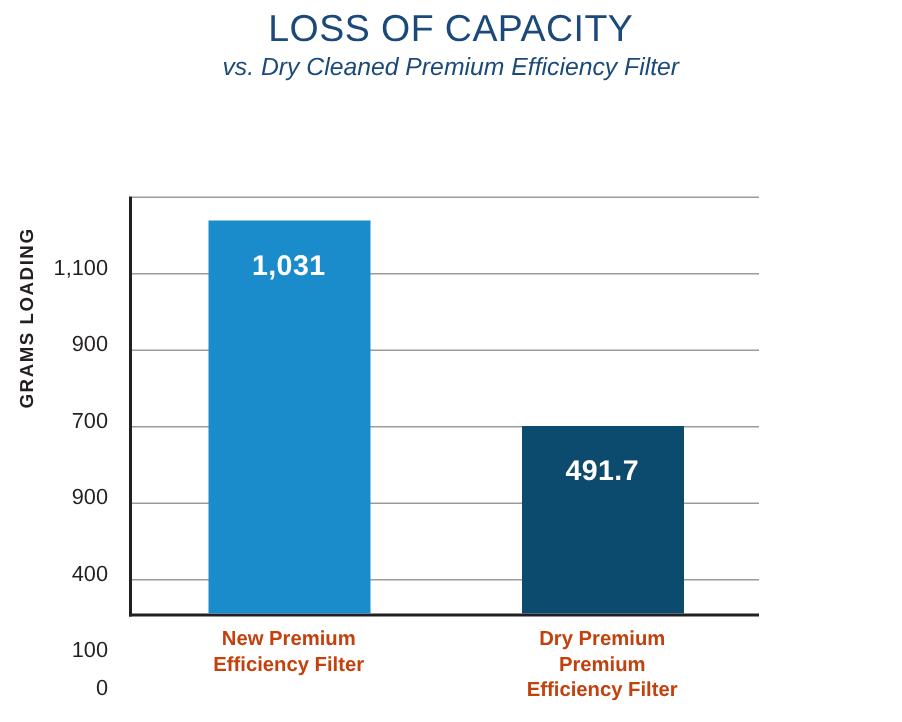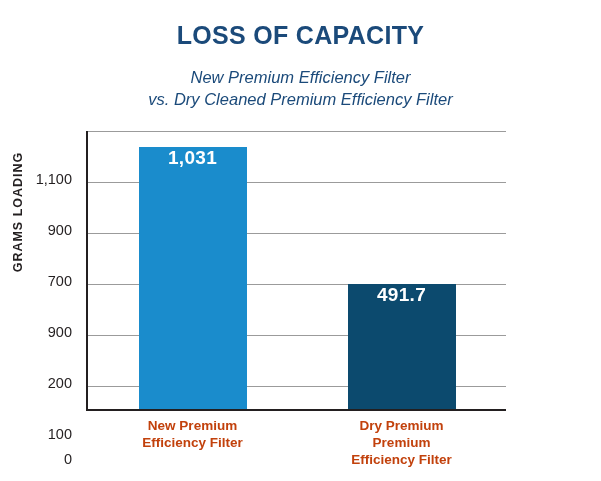--- a/index.html
+++ b/index.html
@@ -23,25 +23,25 @@
   
   .title-block {
     position: absolute;
     top: 4px;
     left: 0;
     width: 601px;
     text-align: center;
   }
   .chart-title {
     font-size: 25px;
-    font-weight: bold;
+    font-weight: normal;
     color: #1b4a7a;
     letter-spacing: 0.3px;
     line-height: 30px;
-    margin: 16px;
+    margin: 0;
   }
   .chart-subtitle {
     font-size: 16.5px;
     font-style: italic;
     color: #1b4a7a;
     line-height: 22px;
     margin: 0;
   }
   .chart-subtitle.small {
     font-size: 15px;
@@ -85,21 +85,21 @@
   .bar {
     width: 108px;
     position: relative;
     display: flex;
     justify-content: center;
   }
   .bar-label {
     color: #ffffff;
     font-size: 19px;
     font-weight: bold;
-    margin-top: 0;
+    margin-top: 20px;
     letter-spacing: 0.3px;
   }
 
   
   .y-ticks {
     position: absolute;
     left: 0px;
     top: 131px;
     width: 80px;
     height: 280px;
@@ -144,32 +144,31 @@
     color: #c2410c;
   }
 </style>
 </head>
 <body>
 
 <div id="page">
 
   <div class="title-block">
     <div class="chart-title">LOSS OF CAPACITY</div>
-    <div class="chart-subtitle">New Premium Efficiency Filter</div>
     <div class="chart-subtitle">vs. Dry Cleaned Premium Efficiency Filter</div>
   </div>
 
   <div class="y-axis-title">GRAMS LOADING</div>
 
   <div class="y-ticks" id="y-ticks">
       <div class="y-tick" style="top: 0px;">1,100</div>
       <div class="y-tick" style="top: 50.9091px;">900</div>
       <div class="y-tick" style="top: 101.818px;">700</div>
       <div class="y-tick" style="top: 152.727px;">900</div>
-      <div class="y-tick" style="top: 203.636px;">200</div>
+      <div class="y-tick" style="top: 203.636px;">400</div>
       <div class="y-tick" style="top: 254.545px;">100</div>
       <div class="y-tick" style="top: 280px;">0</div>
     </div>
 
   <div class="plot-wrap">
     <div id="gridlines">
         <div class="gridline" style="top: 0px; background: rgb(155, 155, 155);"></div>
         <div class="gridline" style="top: 50.9091px; background: rgb(155, 155, 155);"></div>
         <div class="gridline" style="top: 101.818px; background: rgb(155, 155, 155);"></div>
         <div class="gridline" style="top: 152.727px; background: rgb(155, 155, 155);"></div>

